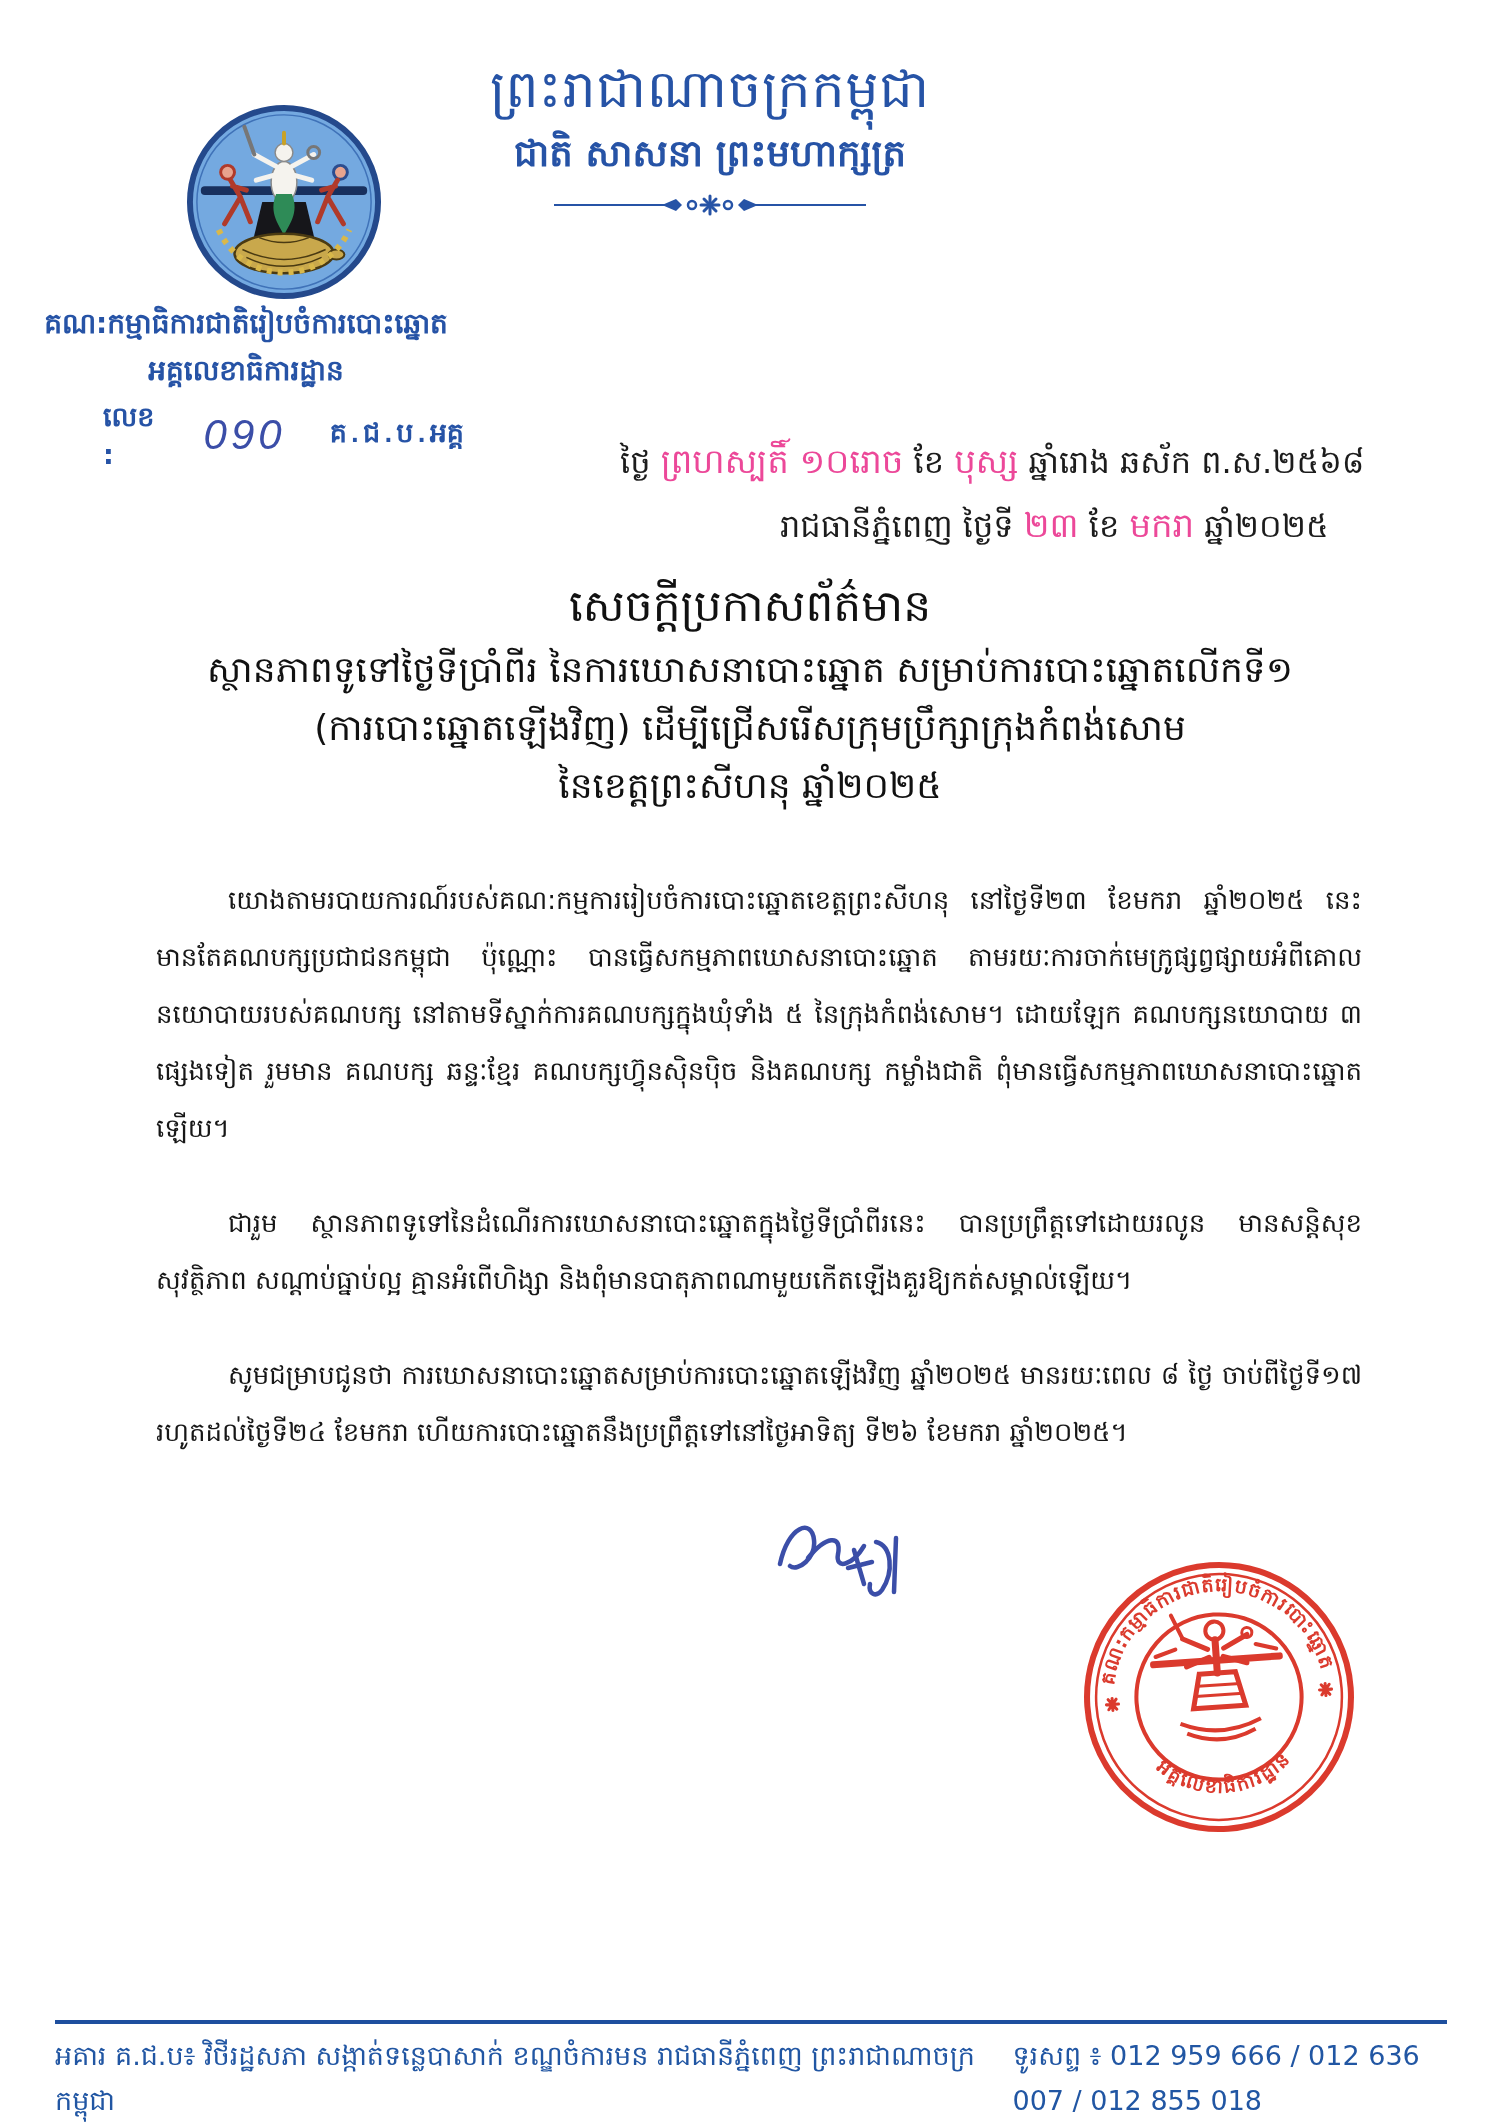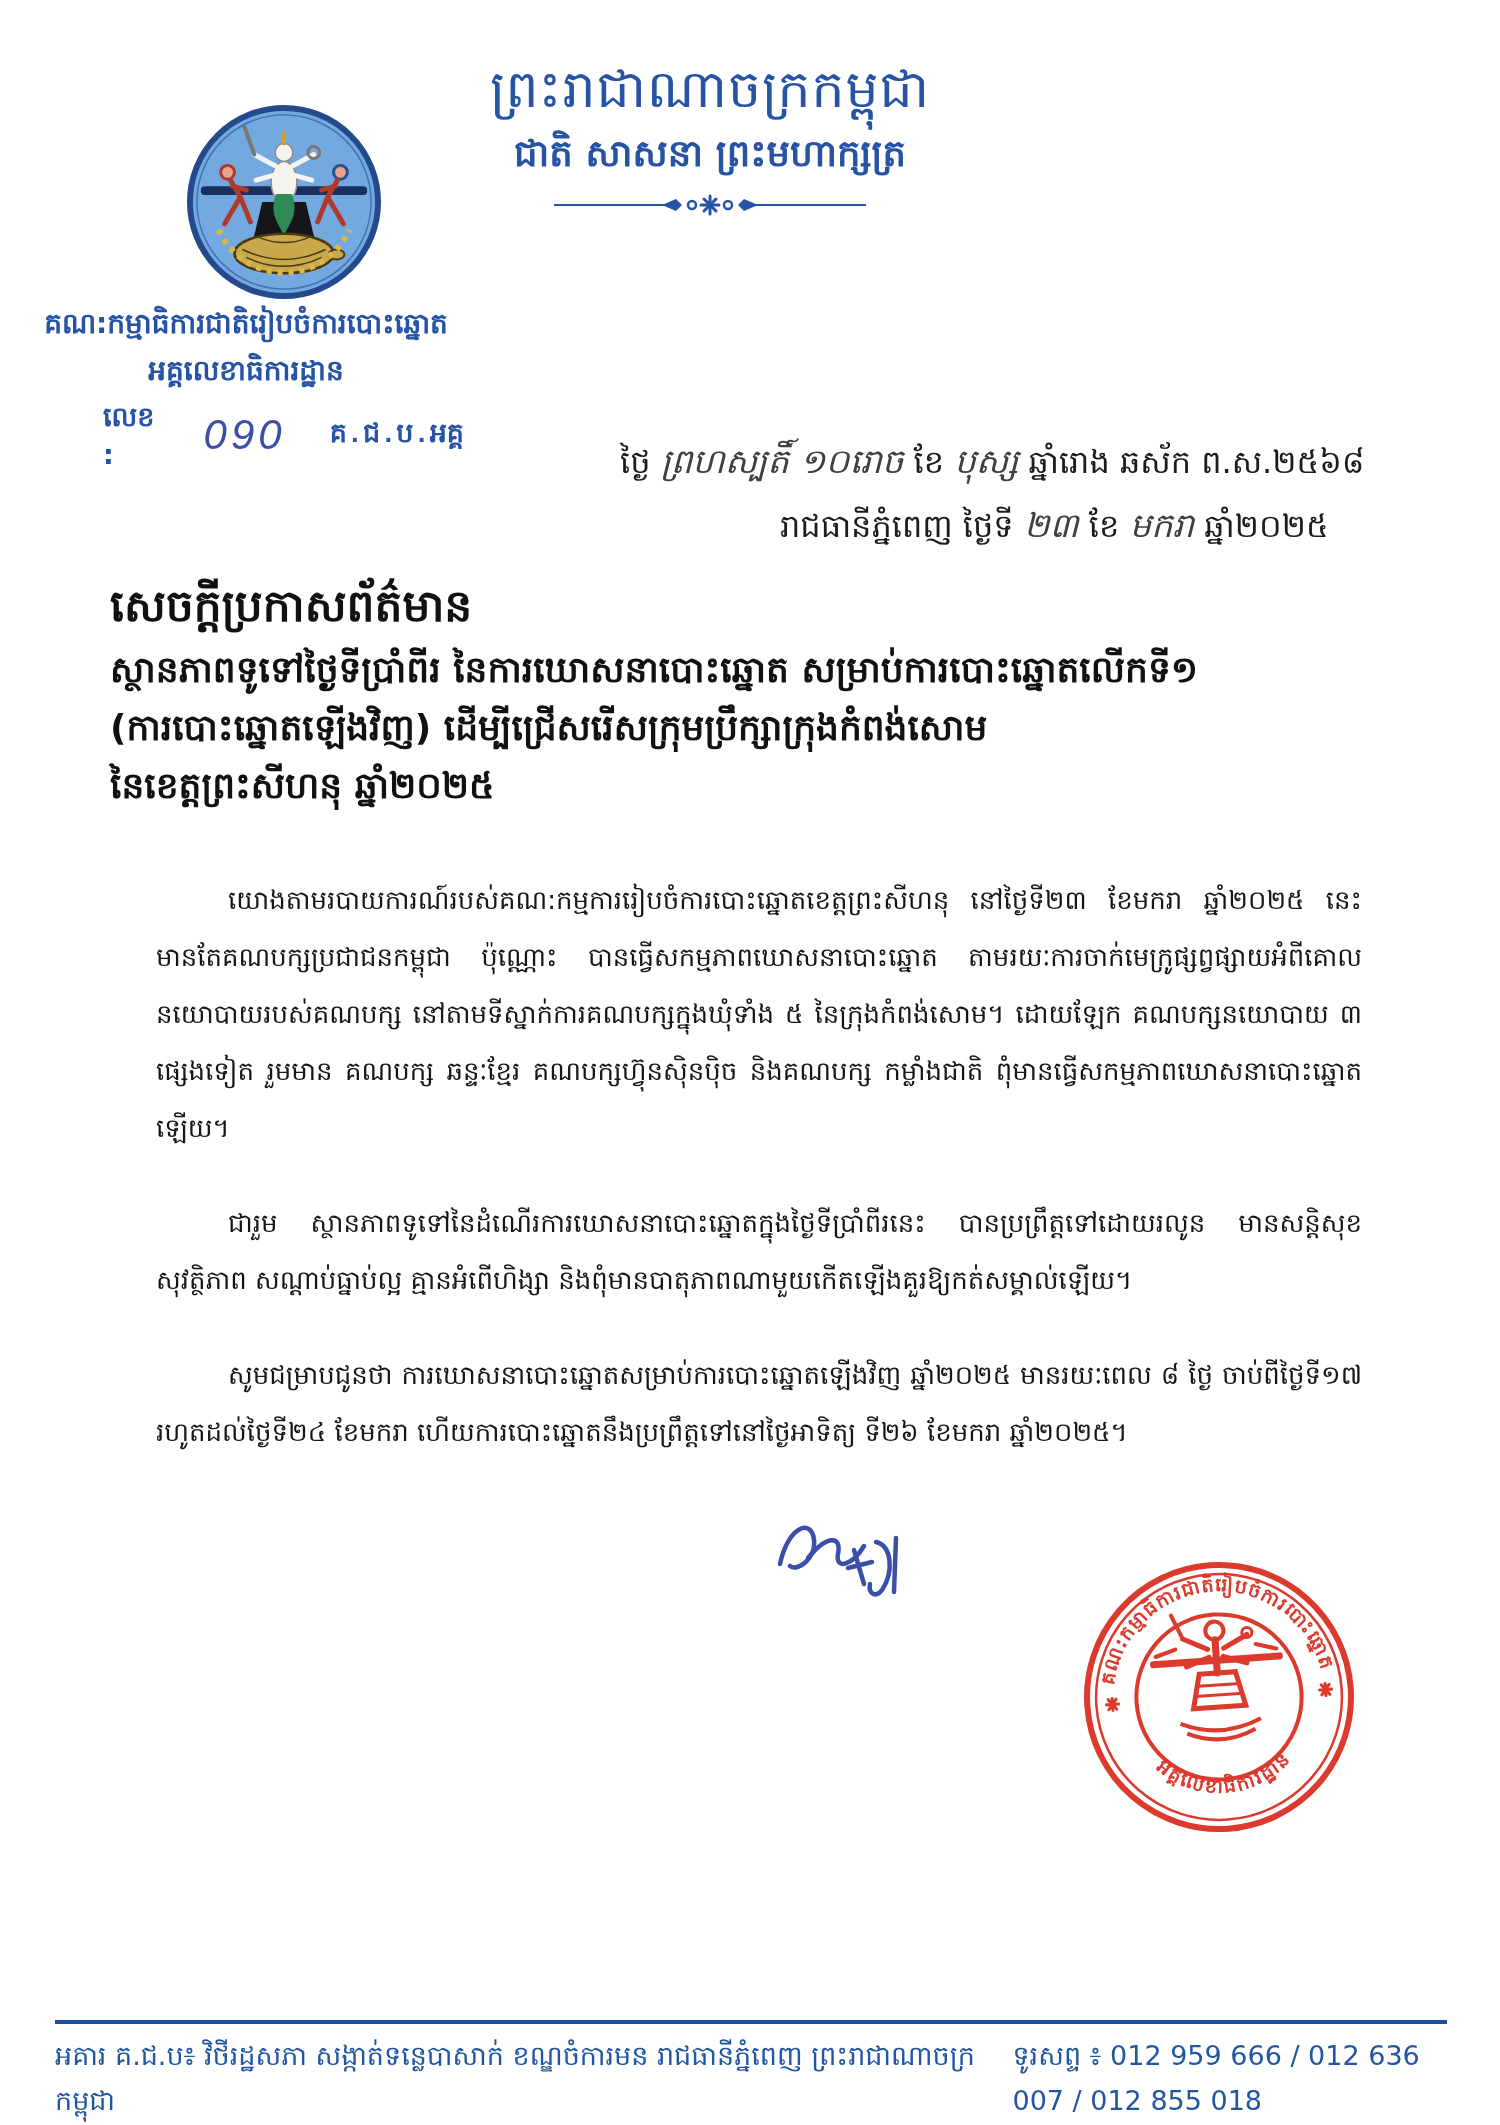--- a/index.html
+++ b/index.html
@@ -35,24 +35,24 @@
     margin-left:38px; font-weight:normal; font-style:italic;
     font-size:42px; color:#3b4ea8; letter-spacing:4px;
     font-family:Liberation Sans, sans-serif;
   }
   .number-suffix { margin-left:44px;font-family:Liberation Mono, monospace; }
 
   
   .dateline { position:absolute; left:560px; top:440px; width:900px; color:#1c1c1c; font-size:32px; }
   .dateline .line1 { margin-left:60px; }
   .dateline .line2 { margin-left:220px; margin-top:14px; }
-  .hw { color:#404040; font-style:italic; font-size:34px; }
-
-  
-  .doc-title { position:absolute; left:110px; top:580px; width:1280px; color:#111111; font-weight:bold; }
+  .hw { color:#ec4899; font-size:34px; }
+
+  
+  .doc-title { position:absolute; left:110px; top:580px; width:1280px; text-align:center; color:#111111; font-weight:normal; }
   .title-main { font-size:44px; line-height:52px; margin-bottom:16px; }
   .title-sub  { font-size:36px; line-height:44px; margin-bottom:14px; }
 
   
   .body-text { position:absolute; left:156px; top:872px; width:1206px; color:#161616; font-size:26px; line-height:57px; text-align:justify; }
   .body-text p { text-indent:72px; }
   .body-text p + p { margin-top:38px; }
 
   
   .signature { position:absolute; left:768px; top:1506px; }

